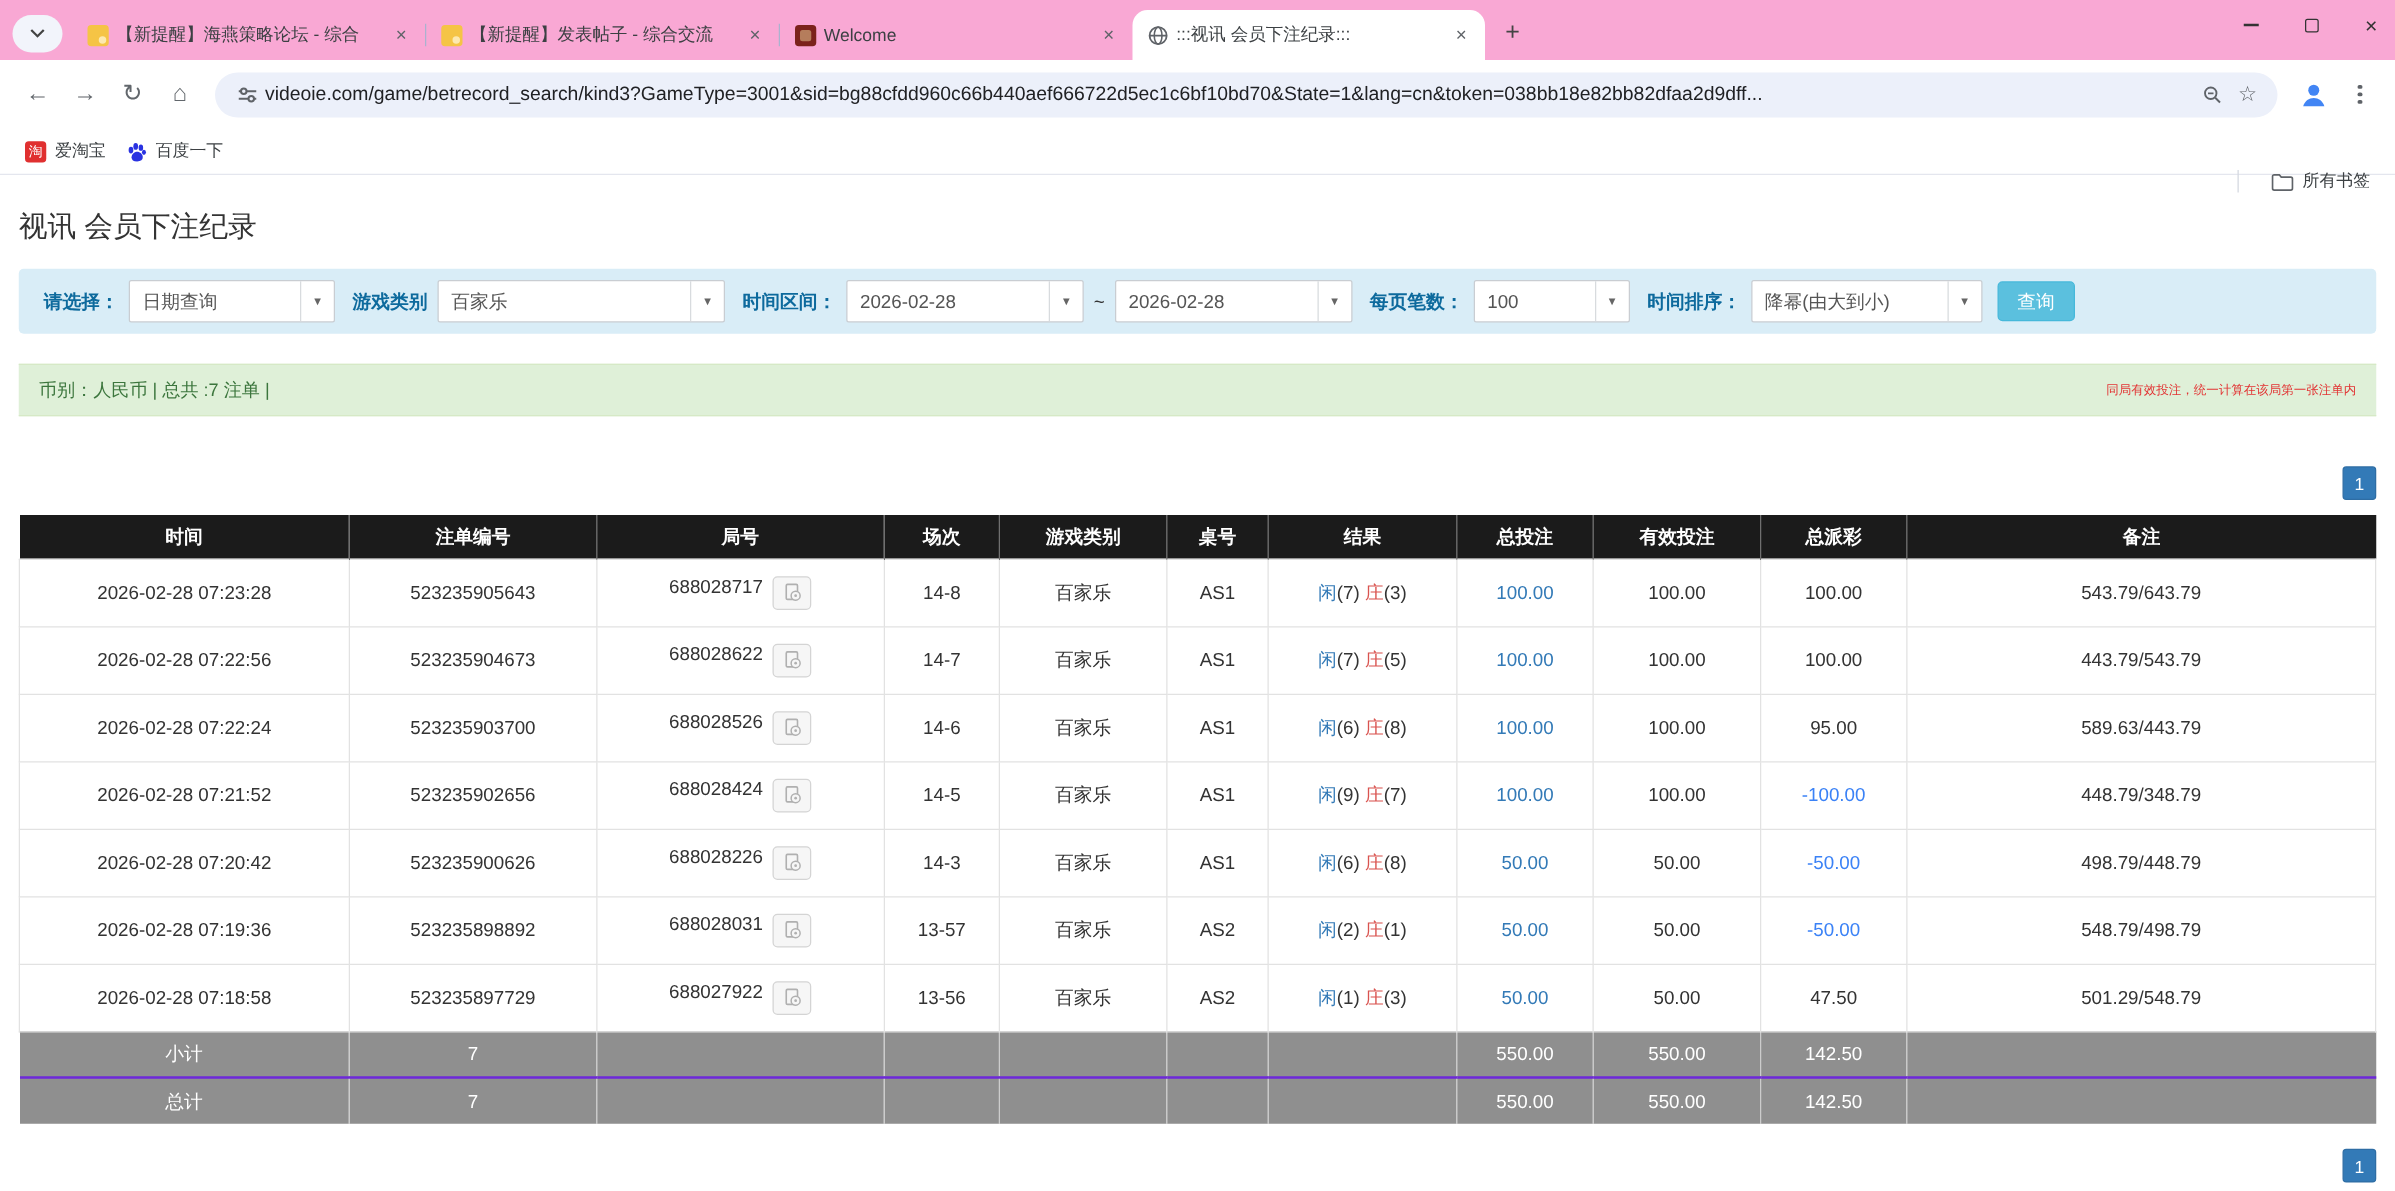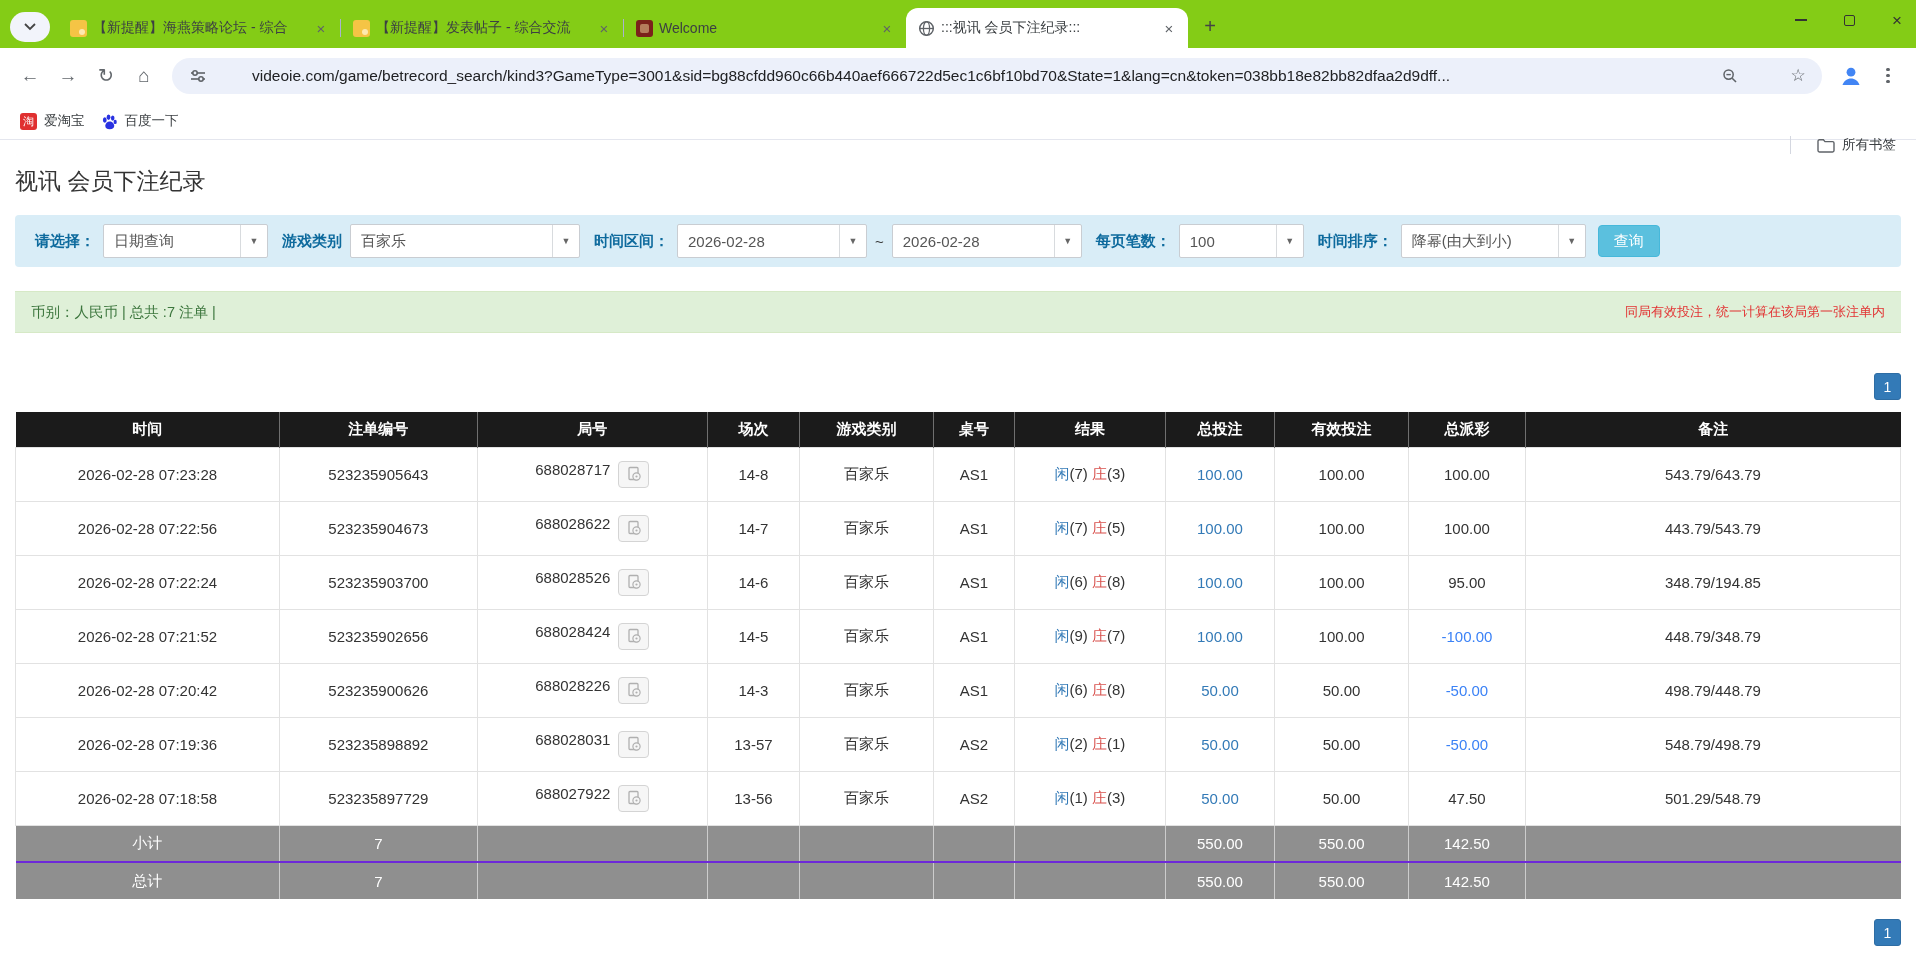--- a/index.html
+++ b/index.html
@@ -1,20 +1,20 @@
 <!DOCTYPE html>
 <html><head>
 <meta charset="utf-8">
 <style>
   * { box-sizing: border-box; margin: 0; padding: 0; }
   html,body { width:1916px; height:953px; overflow:hidden;
     font-family:"Liberation Sans","DejaVu Sans",sans-serif; background:#fff; }
 
   
-  .tabstrip { height:48px; background:#84cc16; display:flex; align-items:flex-end; position:relative; }
+  .tabstrip { height:48px; background:#f9a8d4; display:flex; align-items:flex-end; position:relative; }
   .tab-search { width:40px; height:30px; margin:0 8px 6px 10px; background:#f2f4fb; border-radius:15px;
     display:flex; align-items:center; justify-content:center; color:#444; font-size:13px; cursor:pointer; }
   .tab { width:282px; height:40px; display:flex; align-items:center; padding:0 10px 0 12px;
     color:#3c4043; font-size:14px; position:relative; }
   .tab.active { background:#fff; border-radius:12px 12px 0 0; }
   .tab .title { flex:1; white-space:nowrap; overflow:hidden; text-overflow:ellipsis; margin:0 6px; }
   .tab .close { width:18px; height:18px; border-radius:50%; display:flex; align-items:center; justify-content:center;
     font-size:15px; color:#5f6368; cursor:pointer; }
   .tab-sep { width:1px; height:18px; background:#aab2cf; margin-bottom:11px; }
   .favicon { width:17px; height:17px; border-radius:3px; flex:0 0 auto; position:relative; }
@@ -29,21 +29,21 @@
   .win-controls { position:absolute; right:12px; top:0; height:40px; display:flex; align-items:center; gap:34px; }
   .winbtn { width:14px; height:14px; display:flex; align-items:center; justify-content:center; color:#333; cursor:pointer; }
   .wc-min { width:12px; height:1.5px; background:#333; }
   .wc-max { width:11px; height:11px; border:1.5px solid #333; border-radius:2px; }
   .wc-close { font-size:17px; line-height:1; }
 
   .toolbar { height:55px; background:#fff; display:flex; align-items:center; padding:0 14px; gap:6px; }
   .navbtn { width:32px; height:32px; display:flex; align-items:center; justify-content:center;
     font-size:19px; color:#62676c; border-radius:50%; cursor:pointer; flex:0 0 auto; }
   .omnibox { flex:1; height:36px; background:#ecf0fa; border-radius:18px; display:flex; align-items:center;
-    padding:0 10px 0 12px; margin:12px 6px; min-width:0;gap:40px; }
+    padding:0 10px 0 12px; margin:12px 6px; min-width:0; }
   .omnibox .url { flex:1; font-size:15.5px; color:#202124; white-space:nowrap; overflow:hidden; }
   .ob-icon { flex:0 0 auto; display:flex; align-items:center; justify-content:center; width:28px; height:28px;
     color:#5f6368; cursor:pointer; }
   .star { font-size:17px; }
   .avatar-btn { width:34px; height:34px; display:flex; align-items:center; justify-content:center; cursor:pointer; }
   .kebab { display:flex; flex-direction:column; gap:2.5px; align-items:center; width:28px; cursor:pointer; }
   .kebab i { width:3.5px; height:3.5px; border-radius:50%; background:#5f6368; }
 
   .bookmarks { height:37px; background:#fff; border-bottom:1px solid #e4e6ee; display:flex; align-items:center;
     padding:0 12px; font-size:13.5px; color:#3c4043; }
@@ -65,21 +65,21 @@
   .combo .val { display:flex; align-items:center; padding:0 10px; color:#555; }
   .combo .arr { width:27px; border-left:1px solid #d8dbde; display:flex; align-items:center; justify-content:center;
     color:#666; font-size:9px; }
   .tilde { color:#333; }
   .btn-query { height:32px; padding:0 15px; background:#5bc0de; border:1px solid #46b8da; border-radius:4px;
     color:#fff; font-size:15px; cursor:pointer; margin-left:4px; }
 
   .summarybar { margin-top:24px; background:#dff0d8; border-top:1px solid #d6e9c6; border-bottom:1px solid #d6e9c6;
     height:42px; display:flex; align-items:center; justify-content:space-between; padding:0 16px; font-size:14.5px; }
   .sum-left { color:#3c763d; }
-  .sum-right { color:#e23333; font-size:13px; }
+  .sum-right { color:#e23333; font-size:10px; }
 
   .pager { display:flex; justify-content:flex-end; margin:40px 0 12px 0; }
   .pager.bottom { margin:20px 0 0 0; }
   .page-num { min-width:27px; height:27px; background:#337ab7; color:#fff; border:1px solid #2e6da4;
     border-radius:3px; display:flex; align-items:center; justify-content:center; font-size:14px; cursor:pointer; }
 
   
   table.bets { width:100%; border-collapse:collapse; table-layout:fixed; font-size:15px; }
   .bets thead th { background:#1b1b1b; color:#fff; font-weight:bold; height:35px; border-right:1px solid #6f6f6f; }
   .bets thead th:last-child { border-right:none; }
@@ -341,21 +341,21 @@
                 </svg>
               </span>
             </span></td>
           <td>14-6</td>
           <td>百家乐</td>
           <td>AS1</td>
           <td><span class="blue">闲</span><span>(6)</span> <span class="red">庄</span><span>(8)</span></td>
           <td class="blue">100.00</td>
           <td>100.00</td>
           <td>95.00</td>
-          <td>348.79/194.85</td>
+          <td>589.63/443.79</td>
         </tr>
         <tr>
           <td>2026-02-28 07:21:52</td>
           <td>523235902656</td>
           <td><span class="cellflex">
               <span>688028424</span>
               <span class="video-btn">
                 <svg width="16" height="16" viewBox="0 0 16 16">
                   <rect x="3" y="1.5" width="9" height="12" rx="1" fill="none" stroke="#b0b0b0" stroke-width="1.3"></rect>
                   <circle cx="10.5" cy="10.5" r="3.6" fill="#f6f6f6" stroke="#b0b0b0" stroke-width="1.2"></circle>

